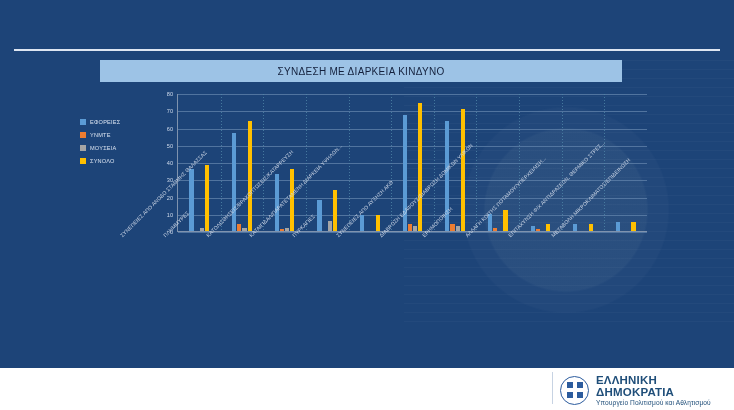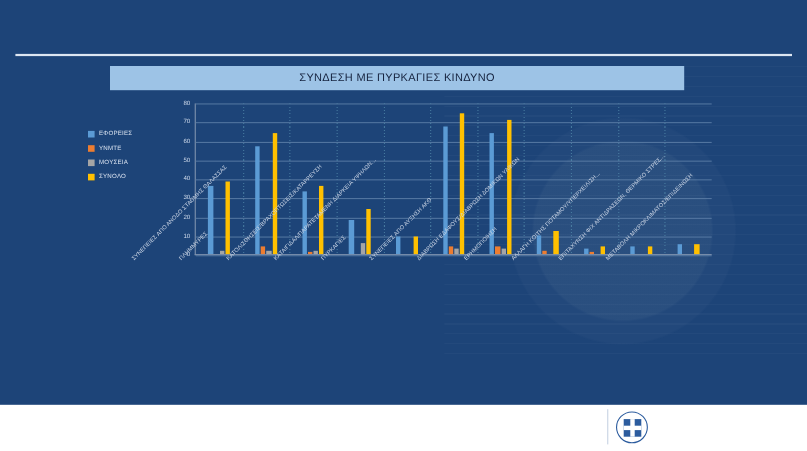--- a/index.html
+++ b/index.html
@@ -143,21 +143,21 @@
 
 <div id="slide">
 
   <div id="slide-bg-watermark"></div>
   <div id="slide-bg-stripes2"></div>
   <div id="slide-bg-stripes"></div>
 
   <div id="title-rule"></div>
 
   <div id="chart-title-band">
-    <span id="chart-title-text">ΣΥΝΔΕΣΗ ΜΕ ΠΥΡΚΑΓΙΕΣ ΚΙΝΔΥΝΟ</span>
+    <span id="chart-title-text">ΣΥΝΔΕΣΗ ΜΕ ΔΙΑΡΚΕΙΑ ΚΙΝΔΥΝΟ</span>
   </div>
 
   <div id="chart-area">
 
     <div id="legend">
         <div class="legend-row">
           <span class="legend-swatch" style="background: rgb(91, 155, 213);"></span>
           <span class="legend-label">ΕΦΟΡΕΙΕΣ</span>
         </div>
         <div class="legend-row">
@@ -320,15 +320,19 @@
 
   <div id="footer-band"></div>
   <div id="footer-divider"></div>
   <div id="footer-logo">
     <div id="emblem">
       <div id="emblem-inner">
         <div id="emblem-cross-v"></div>
         <div id="emblem-cross-h"></div>
       </div>
     </div>
+    <div id="footer-text">
+      <div id="footer-title">ΕΛΛΗΝΙΚΗ ΔΗΜΟΚΡΑΤΙΑ</div>
+      <div id="footer-sub">Υπουργείο Πολιτισμού και Αθλητισμού</div>
+    </div>
   </div>
 
 </div>
 
 </body></html>

